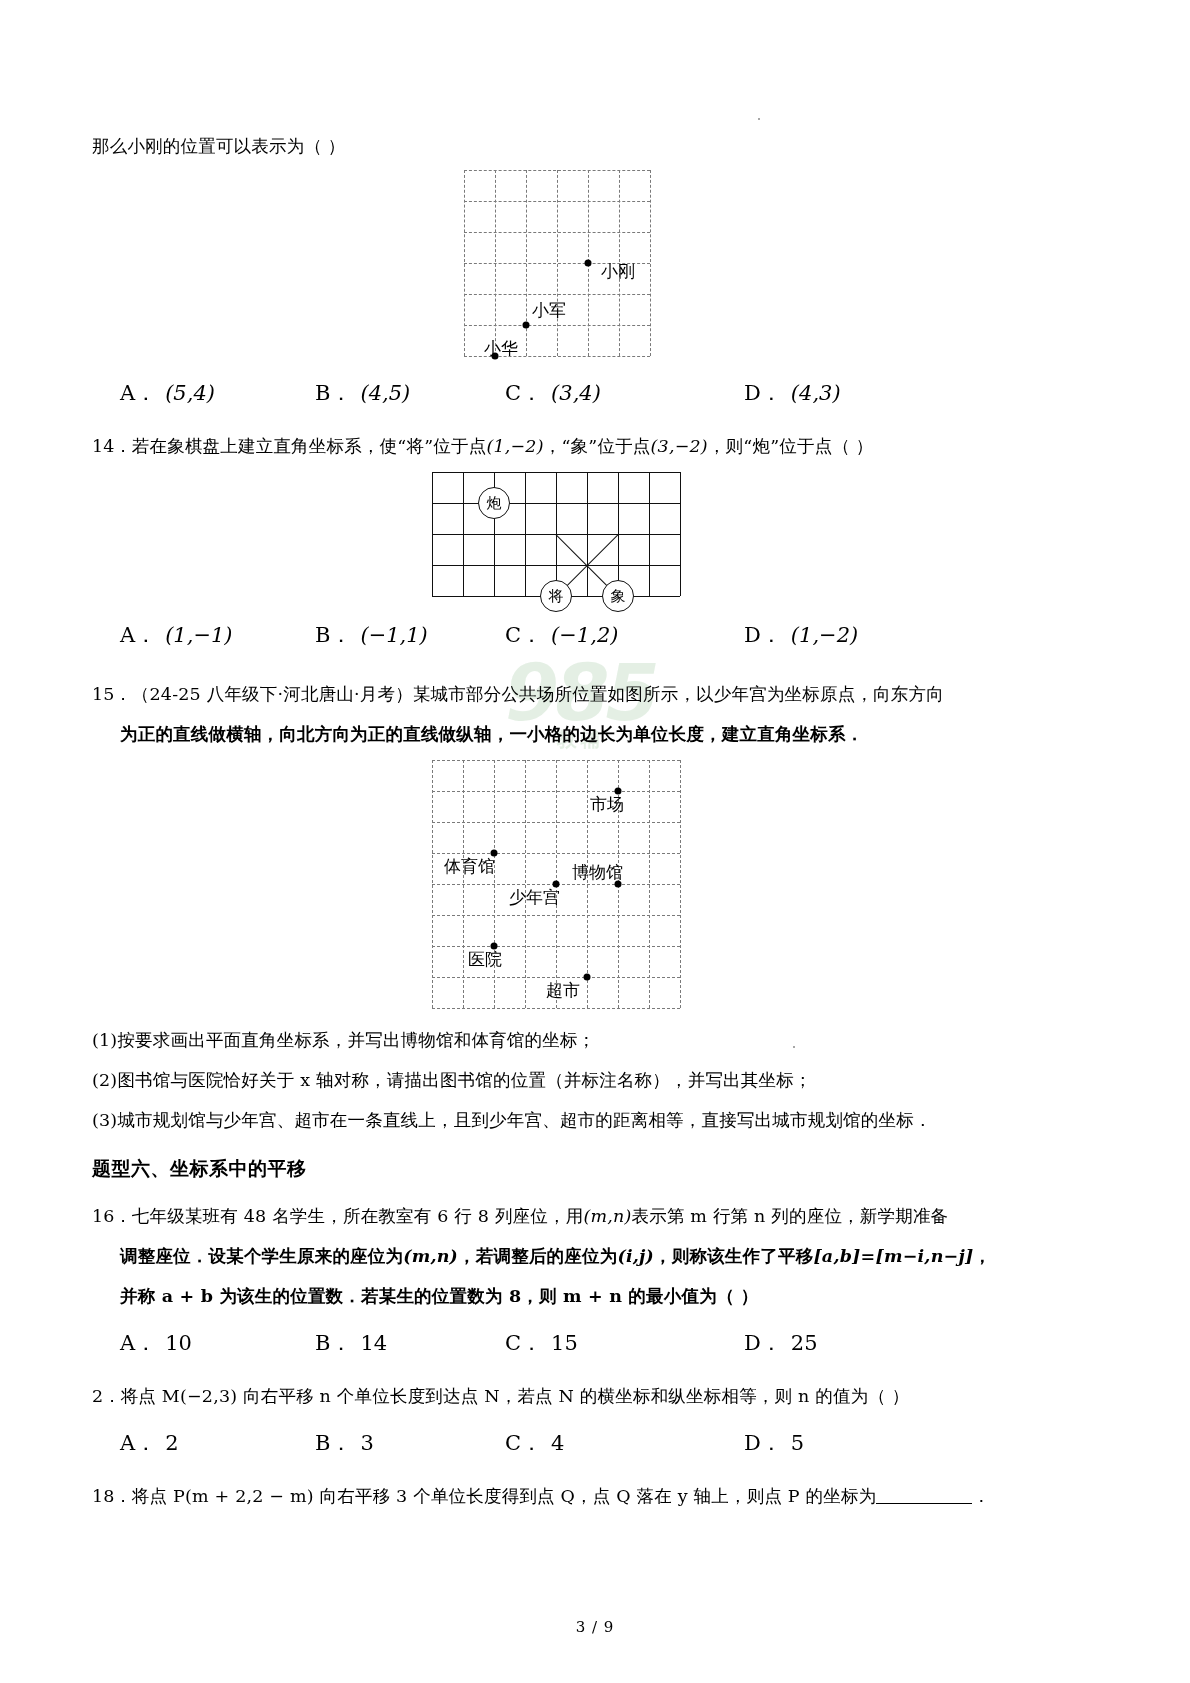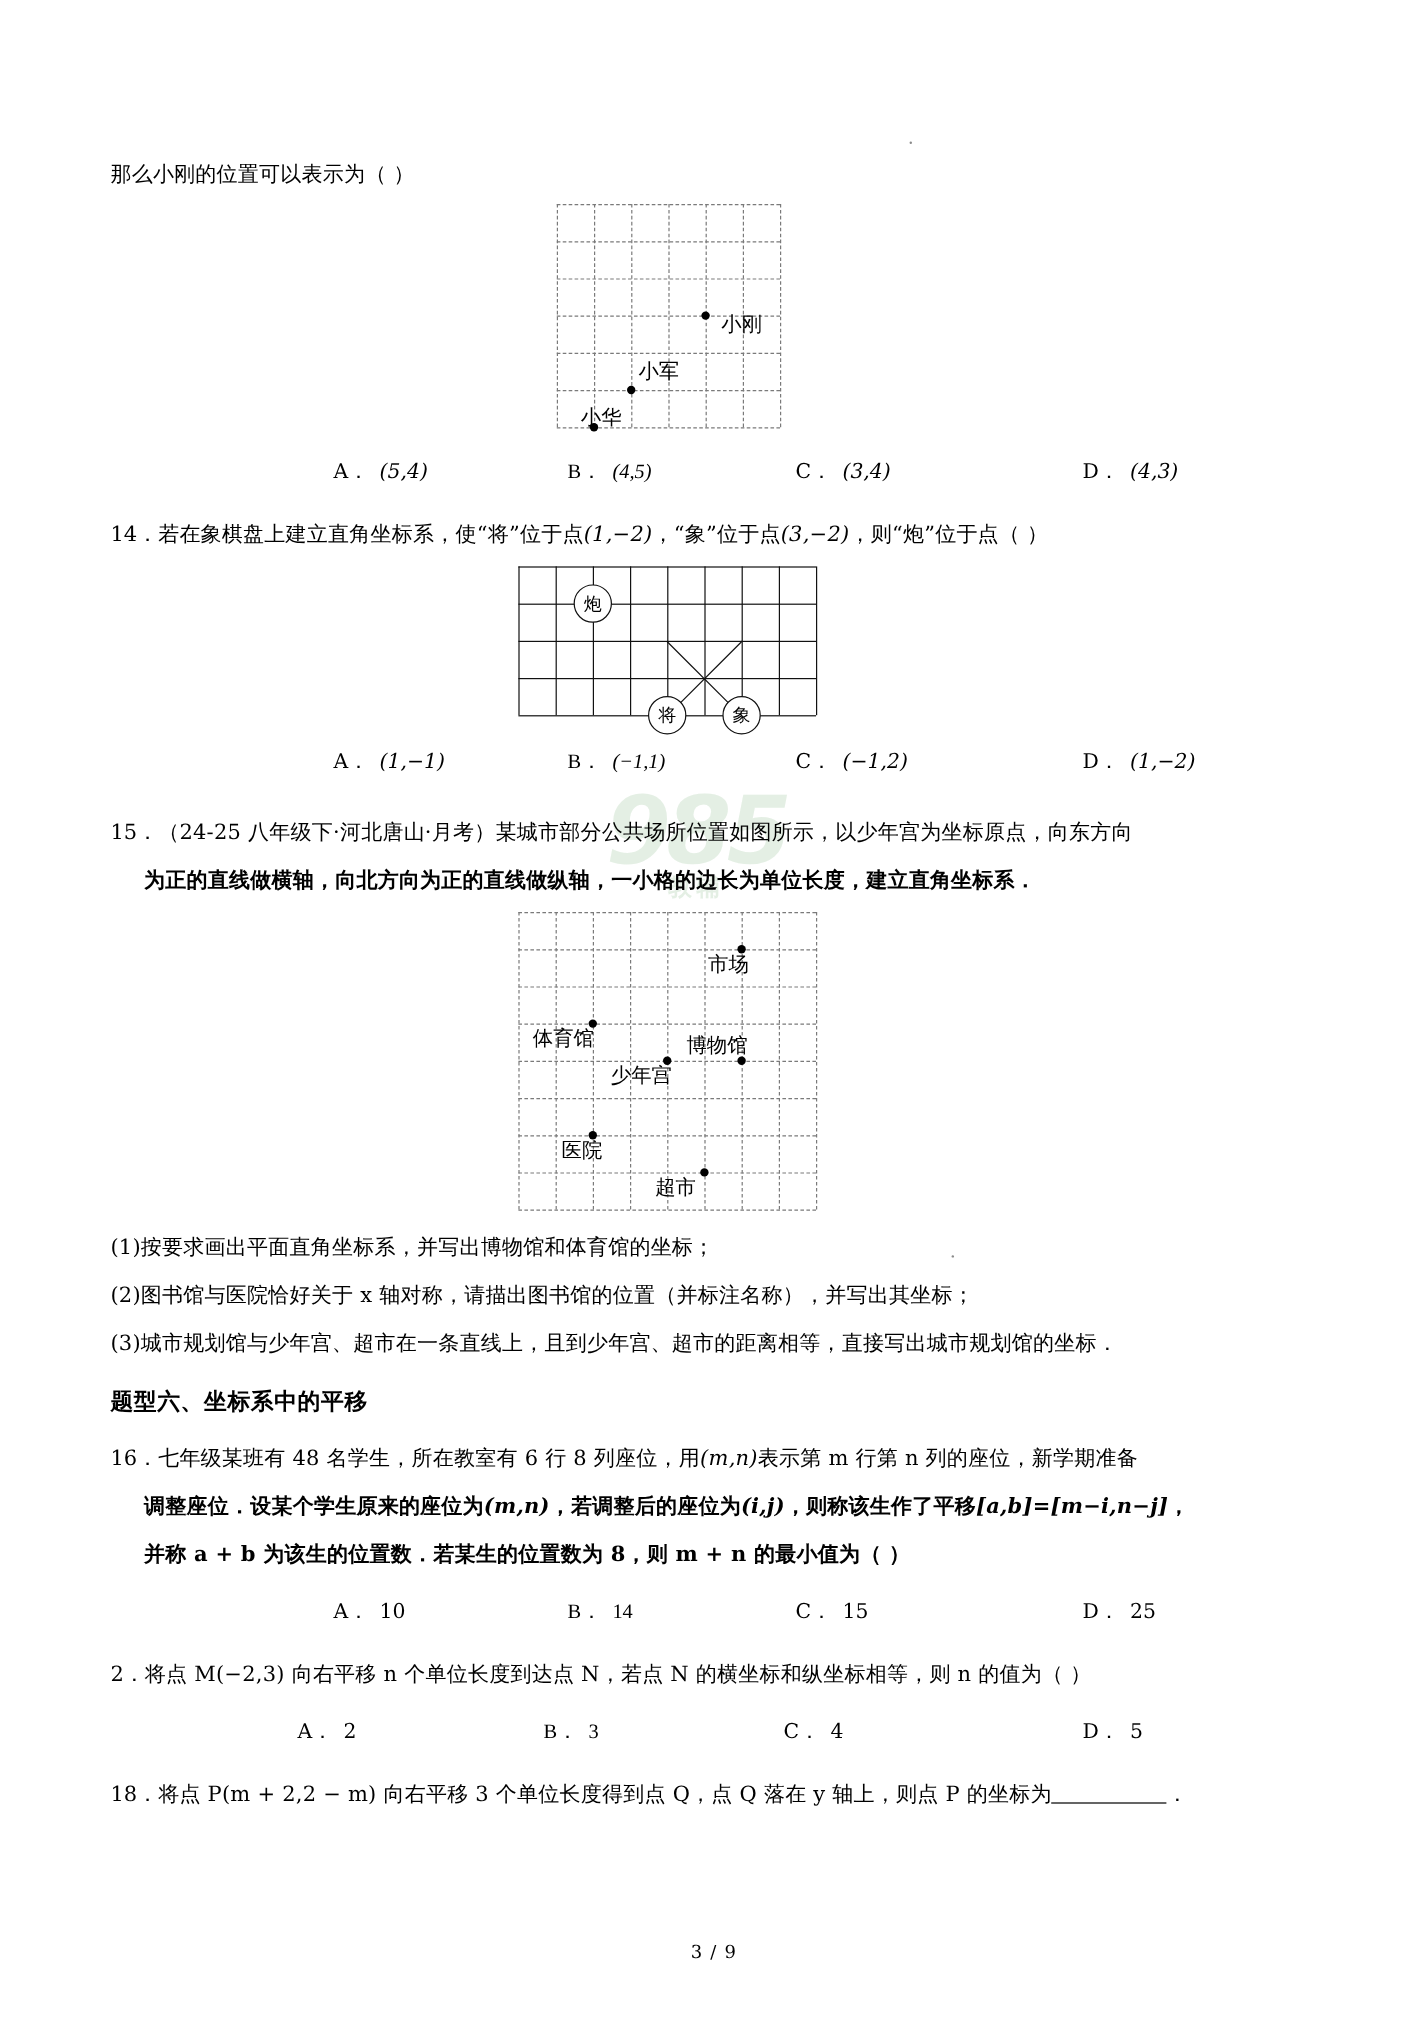--- a/index.html
+++ b/index.html
@@ -26,28 +26,27 @@
     font-size:17.5px;
     line-height:40px;
     letter-spacing:.2px;
     white-space:nowrap;
   }
   .indent{ padding-left:28px;font-weight:bold; }
   .qnum{ letter-spacing:0; }
   .it{ font-style:italic; }
   .opts{
     display:flex;
-    font-size:17px;
+    font-size:21px;
     line-height:38px;
     padding-left:28px;
-    justify-content:flex-end;
   }
   .opts > div{ }
   .opt-a{ width:195px; }
-  .opt-b{ width:190px;font-family:Liberation Serif, serif; }
+  .opt-b{ width:190px; }
   .opt-c{ width:205px; }
   .opt-d{ width:190px;margin-left:34px; }
   .opt-label{ margin-right:9px; }
 
   
   .fig{ position:relative; }
   .gridbox{
     position:relative;
     margin:0 auto;
   }
@@ -307,21 +306,21 @@
       <div class="opt-a"><span class="opt-label">A．</span><span>10</span></div>
       <div class="opt-b"><span class="opt-label">B．</span><span>14</span></div>
       <div class="opt-c"><span class="opt-label">C．</span><span>15</span></div>
       <div class="opt-d"><span class="opt-label">D．</span><span>25</span></div>
     </div>
 
     <div class="line" style="margin-top:14px;">
       <span class="qnum">2．</span><span>将点 M(−2,3) 向右平移 n 个单位长度到达点 N，若点 N 的横坐标和纵坐标相等，则 n 的值为（    ）</span>
     </div>
 
-    <div class="opts" style="margin-top:8px;gap:10px;">
+    <div class="opts" style="margin-top:8px;">
       <div class="opt-a"><span class="opt-label">A．</span><span>2</span></div>
       <div class="opt-b"><span class="opt-label">B．</span><span>3</span></div>
       <div class="opt-c"><span class="opt-label">C．</span><span>4</span></div>
       <div class="opt-d"><span class="opt-label">D．</span><span>5</span></div>
     </div>
 
     <div class="line" style="margin-top:14px;">
       <span class="qnum">18．</span><span>将点 P(m + 2,2 − m) 向右平移 3 个单位长度得到点 Q，点 Q 落在 y 轴上，则点 P 的坐标为</span><span class="blank-line"></span><span>．</span>
     </div>
 

